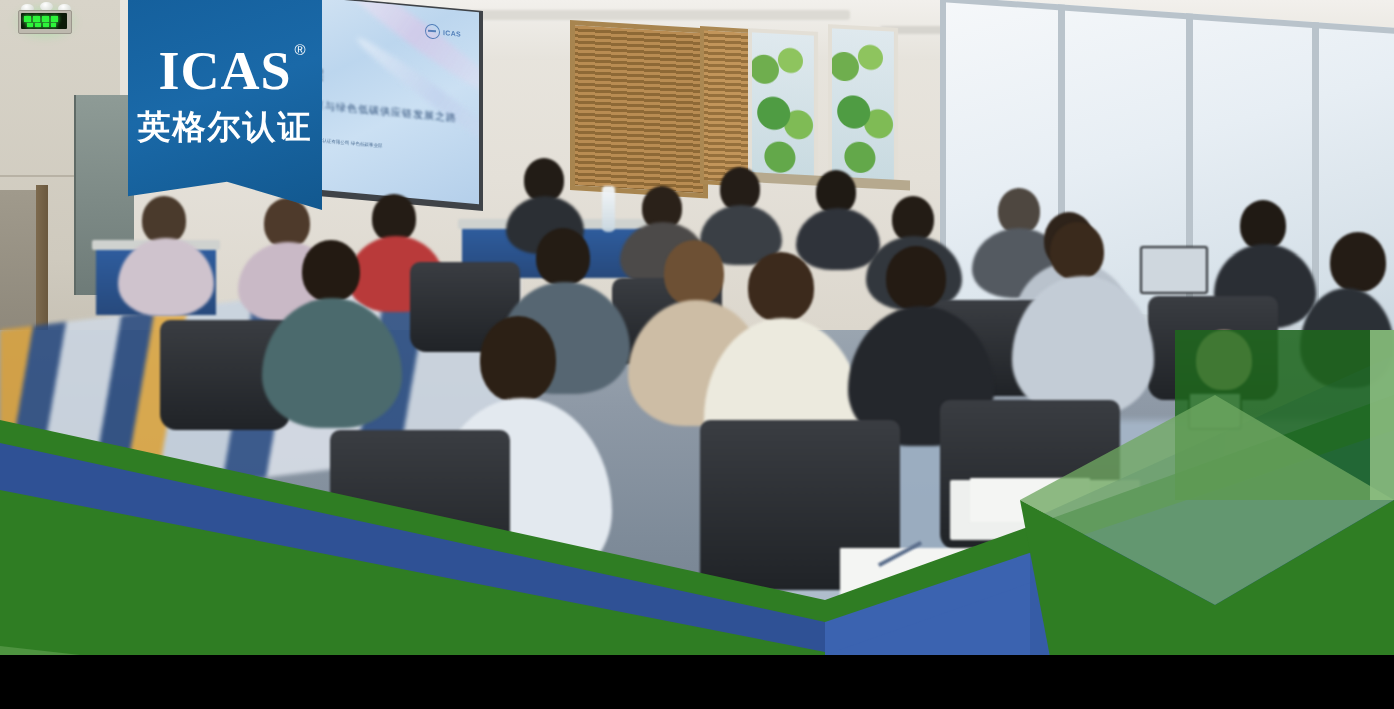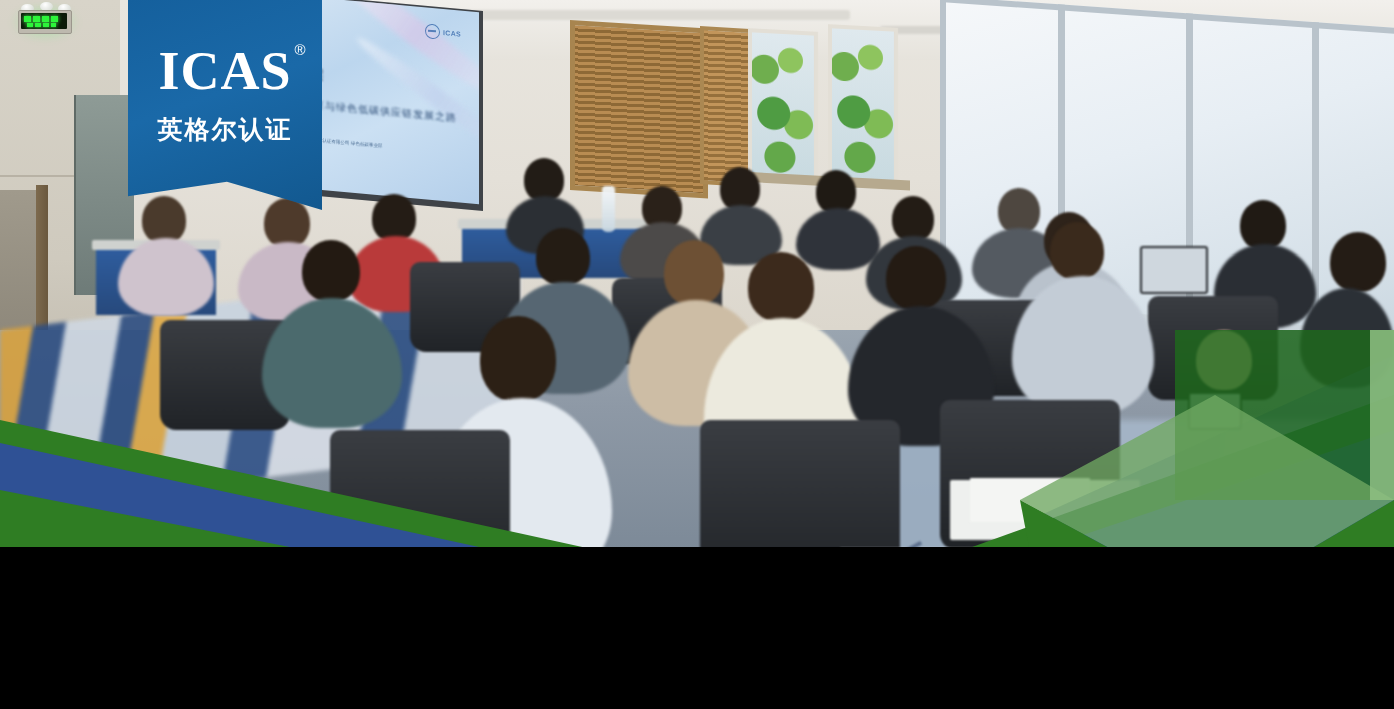--- a/index.html
+++ b/index.html
@@ -1,20 +1,20 @@
 <!DOCTYPE html>
 <html><head>
 <meta charset="utf-8">
 <style>
   html,body{margin:0;padding:0;background:#000;}
   body{font-family:"Liberation Sans",sans-serif;}
 
   #stage{
     position:relative;
-    width:1394px;height:547px;
+    width:1394px;height:655px;
     overflow:hidden;
     background:#be185d;
   }
 
   
   .photo{position:absolute;inset:0;overflow:hidden;}
 
   
   .wall{
     position:absolute;left:0;top:0;width:1394px;height:470px;
@@ -226,21 +226,21 @@
   }
   .logo-main{
     position:relative;color:#ffffff;font-family:"Liberation Serif",serif;
     font-size:54px;font-weight:bold;letter-spacing:1px;line-height:1;
   }
   .logo-reg{
     position:absolute;right:-15px;top:-2px;font-size:15px;font-weight:normal;
     font-family:"Liberation Sans",sans-serif;
   }
   .logo-cn{
-    color:#ffffff;font-size:25px;letter-spacing:2px;margin-top:15px;
+    color:#ffffff;font-size:33px;letter-spacing:2px;margin-top:7px;
     font-family:"DejaVu Sans",sans-serif;font-weight:600;
   }
 </style>
 </head>
 <body>
 
 <div id="stage">
 
   <div class="photo">
 

